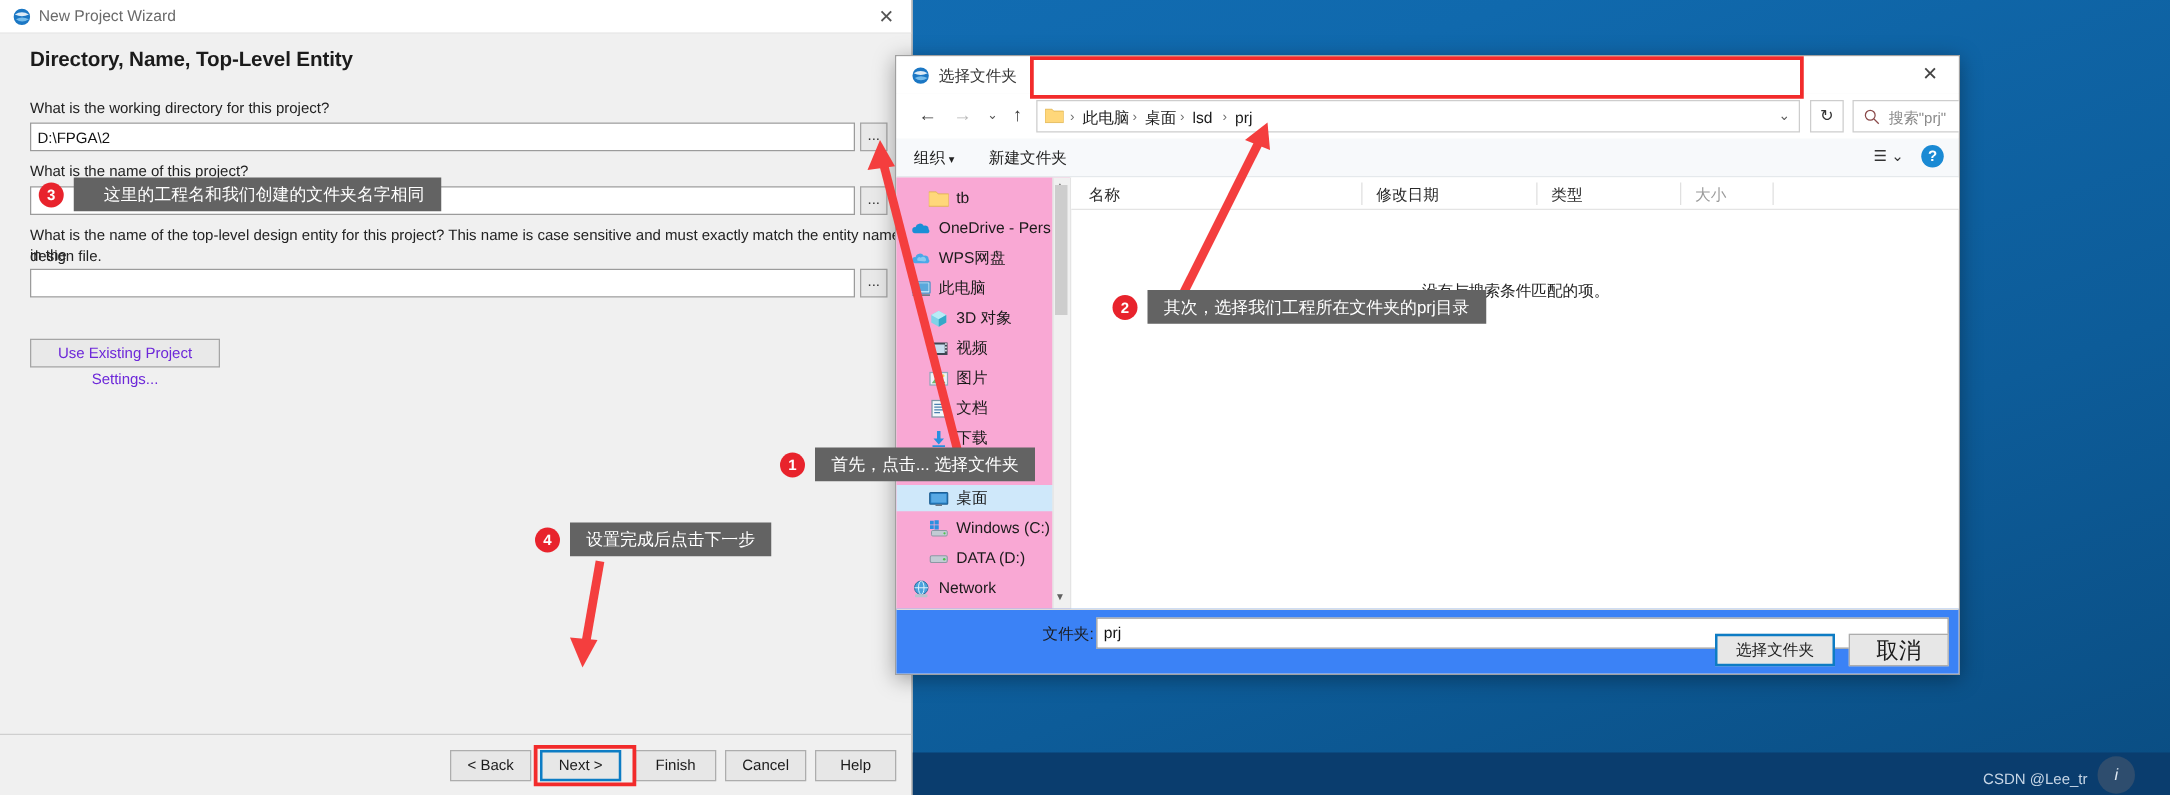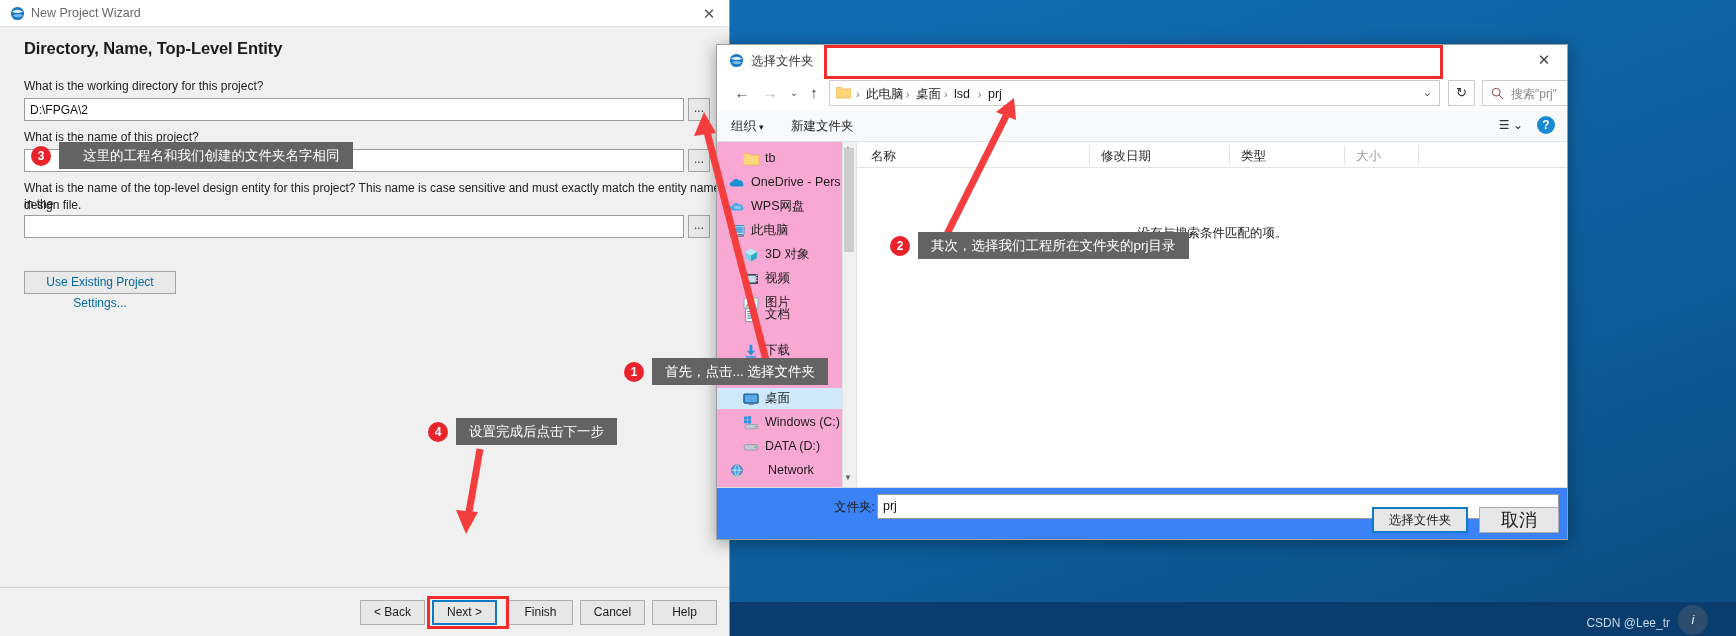--- a/index.html
+++ b/index.html
@@ -70,21 +70,21 @@
   }
   .w-dots {
     position: absolute; width: 22px; height: 23px;
     background: #e9e9e9; border: 1px solid #a5a5a5;
     text-align: center; line-height: 18px; font-size: 12px; color: #333;
     cursor: pointer;
   }
   #w-existing-btn {
     position: absolute; left: 24px; top: 244px; width: 152px; height: 23px;
     background: #e9e9e9; border: 1px solid #a5a5a5;
-    font-size: 12px; color: #0369a1; text-align: center; line-height: 21px;
+    font-size: 12px; color: #6d28d9; text-align: center; line-height: 21px;
     cursor: pointer;
   }
   #wizard-footer {
     position: absolute; left: 0; top: 587px; width: 730px; height: 49px;
     background: #f0f0f0; border-top: 1px solid #cfcfcf;
   }
   .w-btn {
     position: absolute; top: 12px; height: 25px; width: 65px;
     background: #e7e7e7; border: 1px solid #adadad;
     font-size: 12px; color: #1b1b1b; text-align: center; line-height: 23px;
@@ -452,21 +452,21 @@
         <span class="side-tx" style="left: 48px;">视频</span>
       </div>
       <div class="side-item" style="top: 150px;">
         <span class="side-ic" style="left: 26px;"><svg viewBox="0 0 16 16" width="16" height="16">
             <rect x="1" y="3" width="14" height="10" fill="#eef4f9" stroke="#8fa8bb" stroke-width="1"></rect>
             <path d="M2.4 11.6 6 6.8l2.6 3 1.8-2 3.2 3.8z" fill="#6fb86f"></path>
             <circle cx="11.4" cy="5.6" r="1.2" fill="#f3d35c"></circle>
           </svg></span>
         <span class="side-tx" style="left: 48px;">图片</span>
       </div>
-      <div class="side-item" style="top: 162px; padding-left: 16px;">
+      <div class="side-item" style="top: 174px; padding-left: 16px;">
         <span class="side-ic" style="left: 26px;"><svg viewBox="0 0 16 16" width="16" height="16">
             <rect x="2.6" y="1.4" width="10.8" height="13.2" fill="#f4f8fb" stroke="#7f94a6" stroke-width="1"></rect>
             <g fill="#4b7fae">
               <rect x="4.4" y="4" width="7.2" height="1"></rect>
               <rect x="4.4" y="6.2" width="7.2" height="1"></rect>
               <rect x="4.4" y="8.4" width="7.2" height="1"></rect>
               <rect x="4.4" y="10.6" width="4.6" height="1"></rect>
             </g>
           </svg></span>
         <span class="side-tx" style="left: 48px;">文档</span>
@@ -512,21 +512,21 @@
           </svg></span>
         <span class="side-tx" style="left: 48px;">DATA (D:)</span>
       </div>
       <div class="side-item" style="top: 318px;">
         <span class="side-ic" style="left: 12px;"><svg viewBox="0 0 16 16" width="16" height="16">
             <circle cx="8" cy="7.2" r="5.4" fill="#4aa3dd" stroke="#2b6f9e" stroke-width=".8"></circle>
             <ellipse cx="8" cy="7.2" rx="2.2" ry="5.4" fill="none" stroke="#dff0fb" stroke-width=".8"></ellipse>
             <line x1="2.6" y1="7.2" x2="13.4" y2="7.2" stroke="#dff0fb" stroke-width=".8"></line>
             <rect x="3" y="12.4" width="10" height="2.4" rx=".6" fill="#b9c4ce"></rect>
           </svg></span>
-        <span class="side-tx" style="left: 34px; margin-left: 17px;">Network</span>
+        <span class="side-tx" style="left: 34px;">Network</span>
       </div>
     </div>
   <div id="side-scroll-track"></div>
   <div id="side-scroll-up">▲</div>
   <div id="side-scroll-thumb"></div>
   <div id="side-scroll-dn">▼</div>
 
   <div id="filelist">
     <div id="col-header">
       <div class="col-h" style="left:14px;">名称</div>

